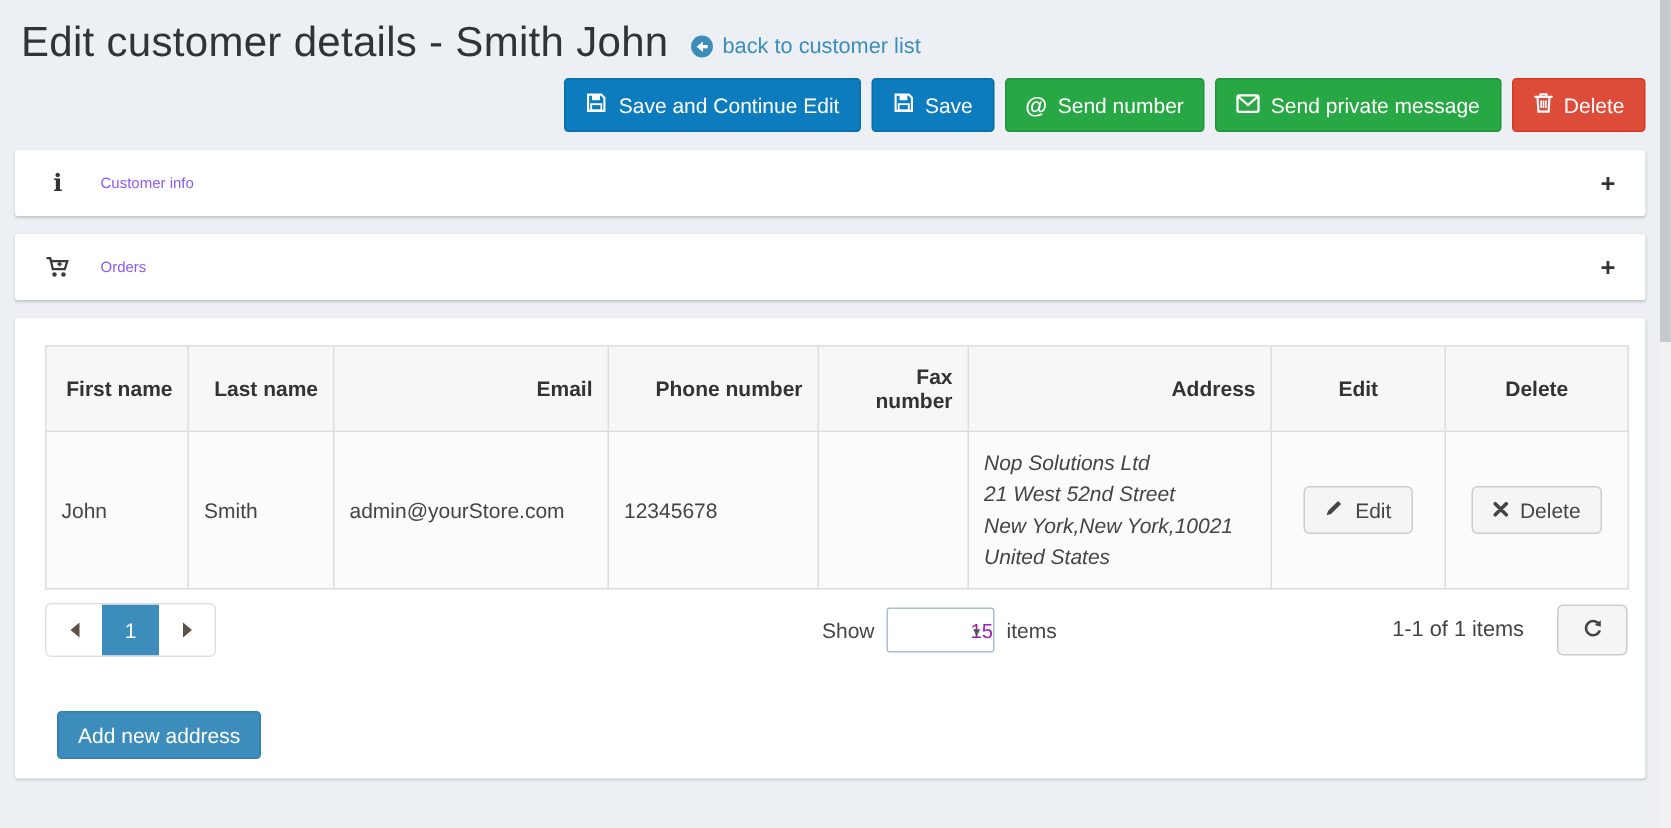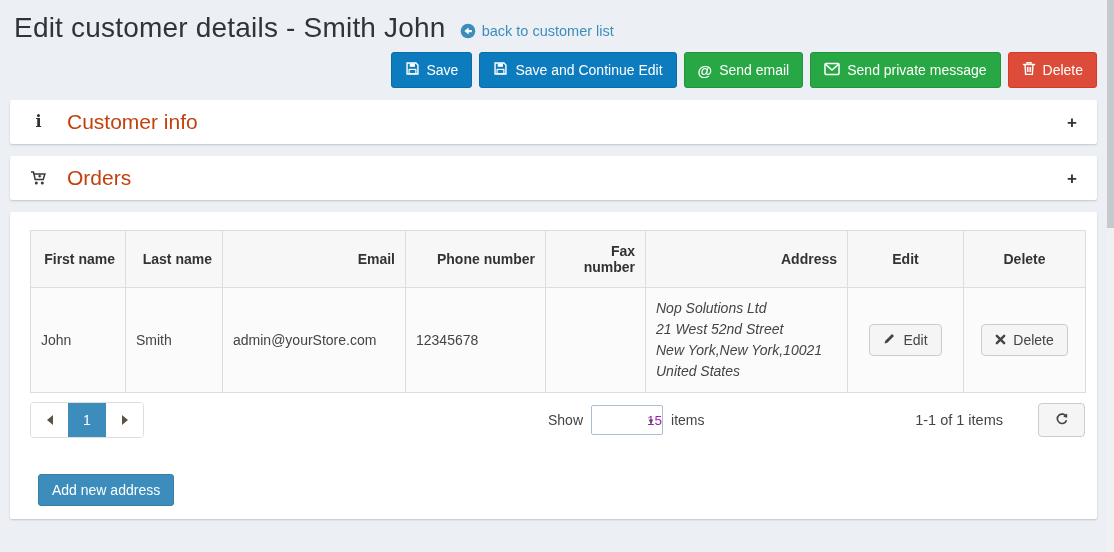--- a/index.html
+++ b/index.html
@@ -36,21 +36,21 @@
     background: #fff; border-radius: 2px;
     box-shadow: 0 1px 2px rgba(0,0,0,0.18);
     margin-top: 12px;
   }
   .card:first-of-type { margin-top: 21px; }
   .card-header {
     display: flex; align-items: center; height: 44px; padding: 0 20px;
     cursor: pointer;
   }
   .card-header .hd-icon { width: 17px; display: flex; justify-content: center; margin-right: 20px; }
-  .card-header .hd-label { font-size: 21px; color: #c2410c; }
+  .card-header .hd-label { font-size: 10px; color: #8b5cf6; }
   .card-header .toggle { margin-left: auto; font-size: 17px; font-weight: 700; color: #333; line-height: 1; cursor: pointer; }
   .info-glyph { font-family: "DejaVu Serif", serif; font-weight: 700; font-size: 16px; color: #333; font-style: normal; line-height: 1; }
   .addr-card .card-header { border-bottom: 1px solid #f2f2f2; height: 46px; }
   .card-body { padding: 18px 20px 13px 20px; }
 
   
   table.grid { border-collapse: collapse; width: 1055px; table-layout: fixed; }
   table.grid th, table.grid td { border: 1px solid #ddd; font-size: 14px; }
   table.grid th {
     background: #f7f7f7; color: #333; font-weight: 700;
@@ -83,21 +83,21 @@
     width: 38px; display: flex; align-items: center; justify-content: center;
     background: #3c8dbc; color: #fff; font-size: 14px; cursor: pointer;
   }
   .page-size-group { position: absolute; left: 500px; display: flex; align-items: center; gap: 8px; color: #444; margin-left: 18px; }
   .fake-select {
     width: 72px; height: 30px; border: 1px solid #a9c0d4; border-radius: 2px; background: #fff;
     display: flex; align-items: center; cursor: pointer; position: relative;
   }
   .fake-select .val { flex: 1; text-align: right; font-size: 13.5px; color: #a21caf; }
   .fake-select .caret { font-size: 8px; color: #555; position: absolute; right: 7px; top: 11px; }
-  .pager-right { margin-left: auto; display: flex; align-items: center; gap: 35px; }
+  .pager-right { margin-left: auto; display: flex; align-items: center; gap: 22px; }
   .pager-range { color: #444; font-size: 14.5px; }
   .refresh-btn {
     width: 47px; height: 34px; display: flex; align-items: center; justify-content: center;
     background: #f5f5f5; border: 1px solid #ccc; border-radius: 4px; cursor: pointer;
   }
 
   
   .card-footer { padding: 36px 0 0 8px; }
   .btn-add { background: #3c8dbc; border-color: #367fa9; height: 32px; font-size: 14px; }
 
@@ -126,35 +126,35 @@
 
   <div class="toolbar">
     <button class="btn btn-blue">
       <span>
         <svg width="15" height="15" viewBox="0 0 16 16">
           <path d="M2.2 2.2 h9.4 l2.2 2.2 v9.4 h-11.6 z" fill="none" stroke="#fff" stroke-width="1.5"></path>
           <rect x="5" y="2.6" width="5.6" height="3.6" fill="#fff"></rect>
           <rect x="4.4" y="9" width="7.2" height="4.4" fill="none" stroke="#fff" stroke-width="1.3"></rect>
         </svg>
       </span>
-      <span>Save</span>
+      <span>Save and Continue Edit</span>
     </button>
     <button class="btn btn-blue">
       <span>
         <svg width="15" height="15" viewBox="0 0 16 16">
           <path d="M2.2 2.2 h9.4 l2.2 2.2 v9.4 h-11.6 z" fill="none" stroke="#fff" stroke-width="1.5"></path>
           <rect x="5" y="2.6" width="5.6" height="3.6" fill="#fff"></rect>
           <rect x="4.4" y="9" width="7.2" height="4.4" fill="none" stroke="#fff" stroke-width="1.3"></rect>
         </svg>
       </span>
-      <span>Save and Continue Edit</span>
+      <span>Save</span>
     </button>
     <button class="btn btn-green">
       <span class="at">@</span>
-      <span>Send email</span>
+      <span>Send number</span>
     </button>
     <button class="btn btn-green">
       <span>
         <svg width="16" height="14" viewBox="0 0 16 14">
           <rect x="1" y="1.5" width="14" height="11" rx="1" fill="none" stroke="#fff" stroke-width="1.5"></rect>
           <path d="M1.6 2.4 L8 8 L14.4 2.4" fill="none" stroke="#fff" stroke-width="1.5"></path>
         </svg>
       </span>
       <span>Send private message</span>
     </button>

